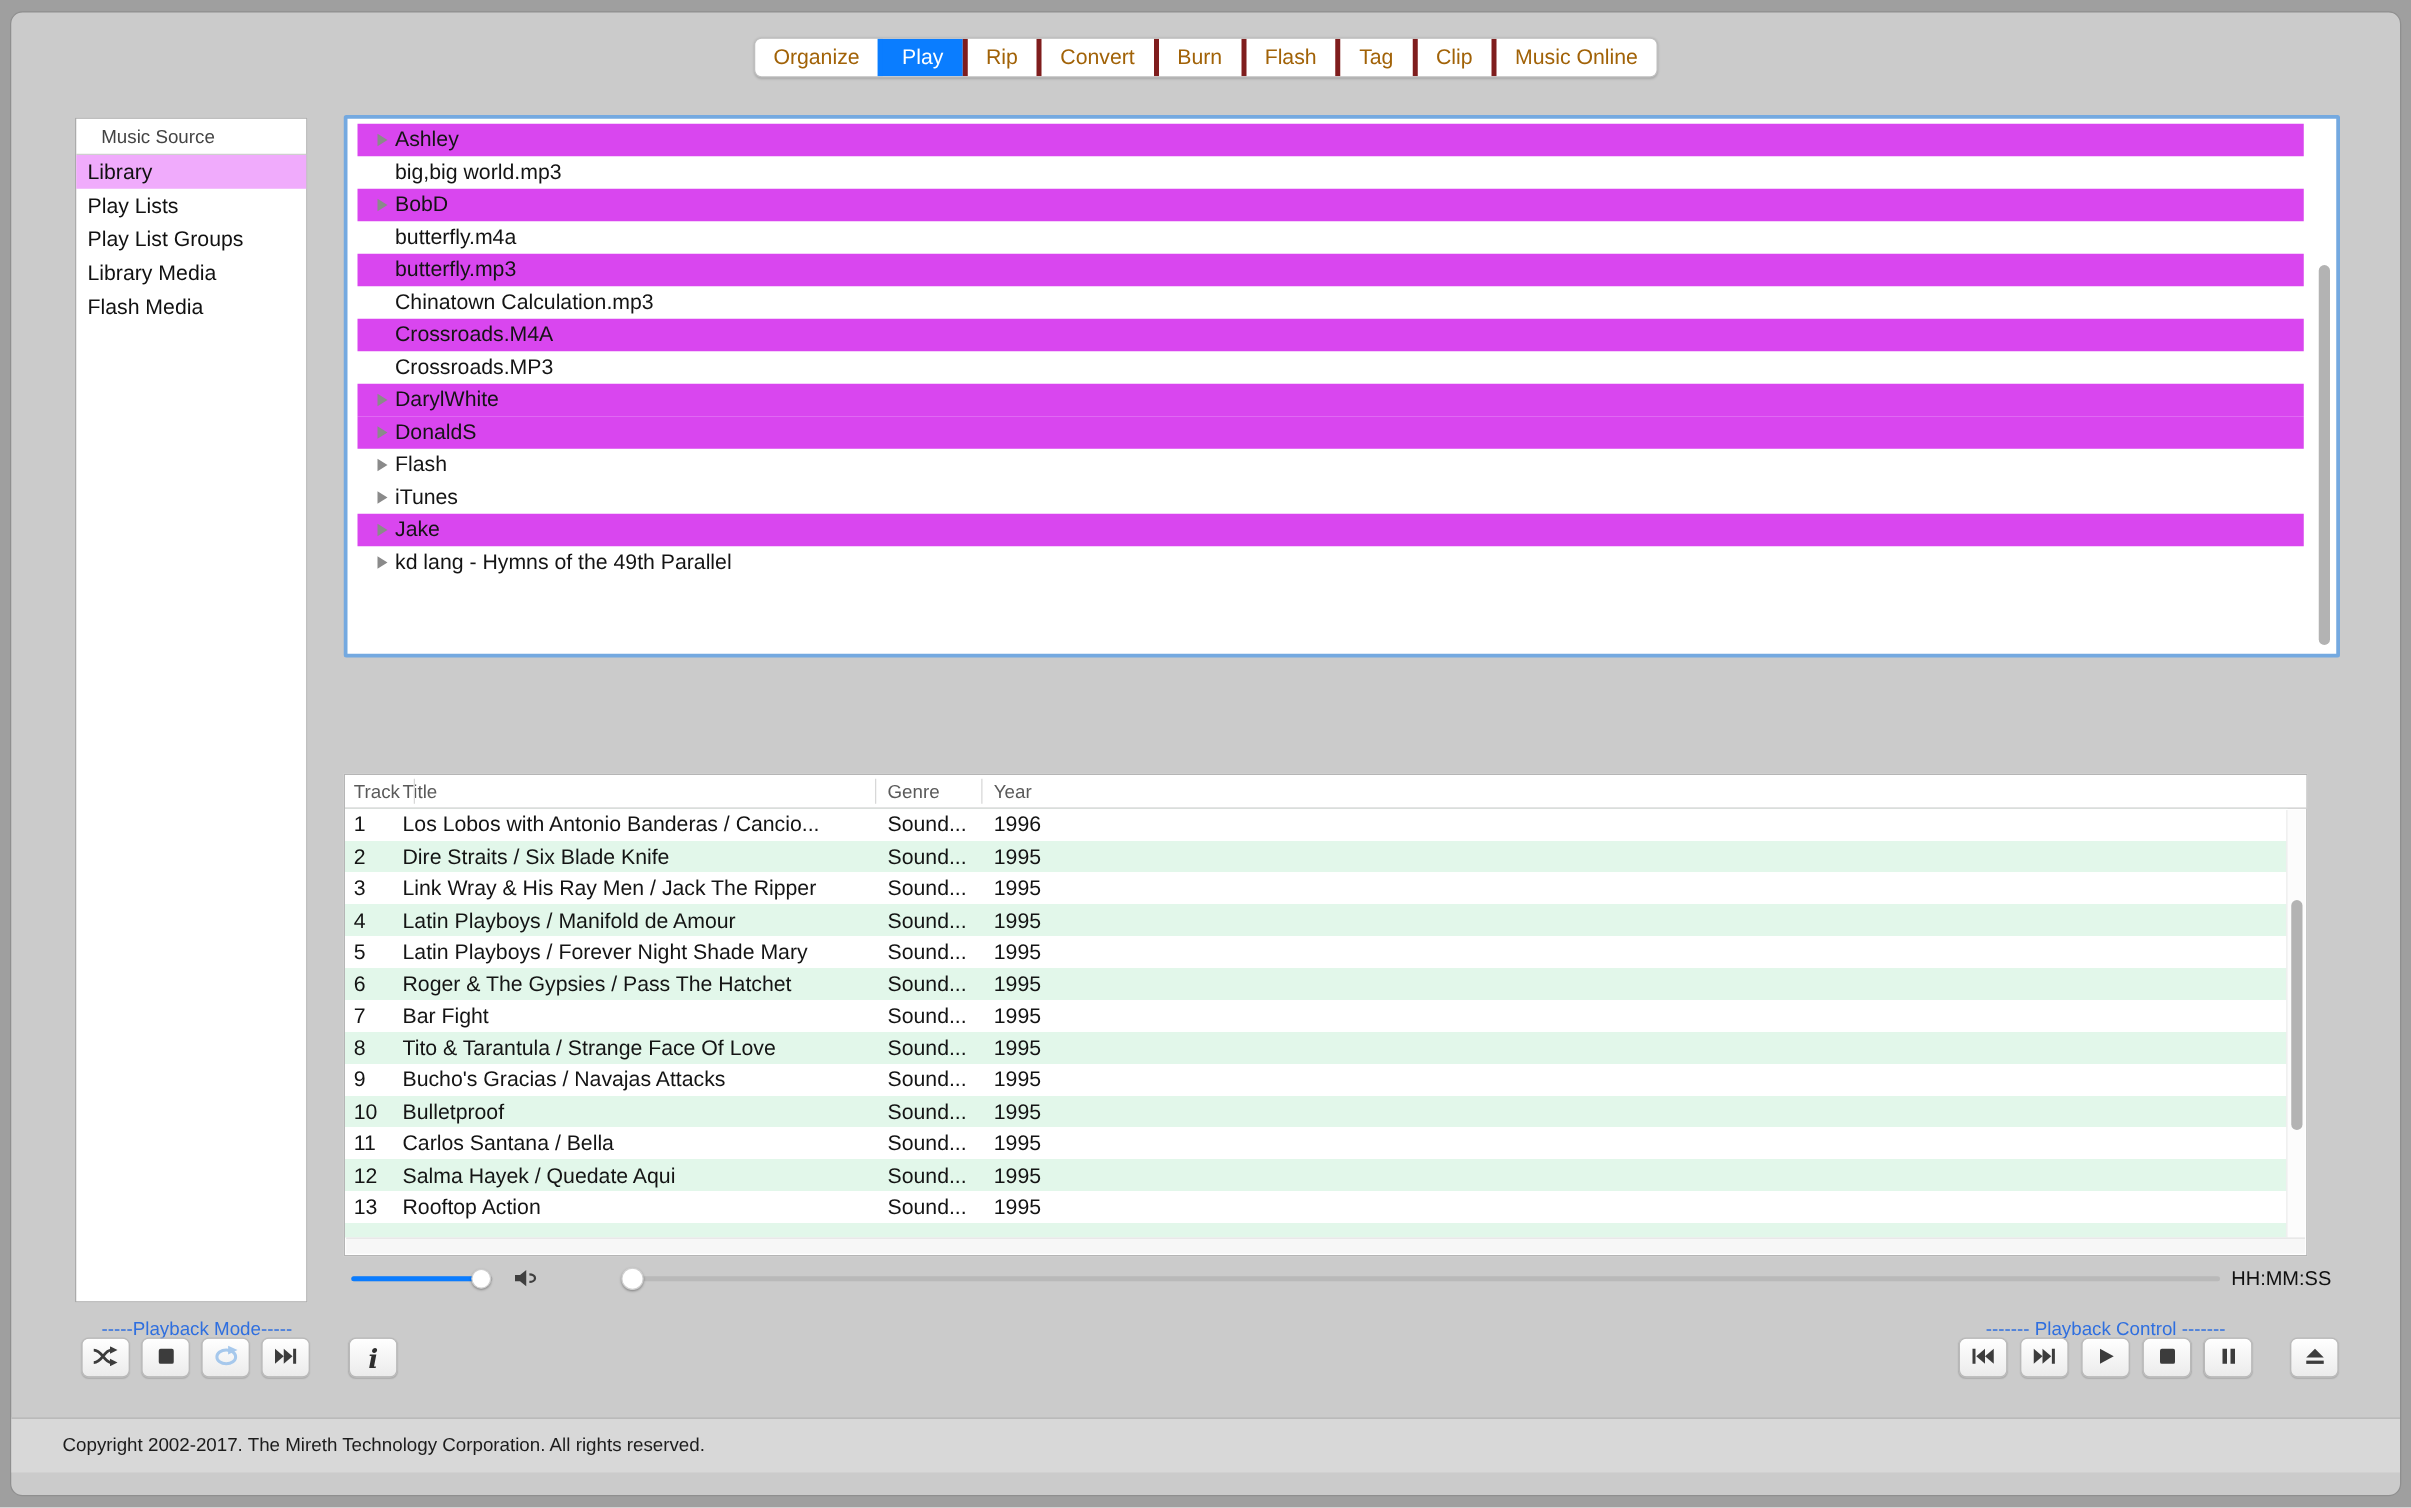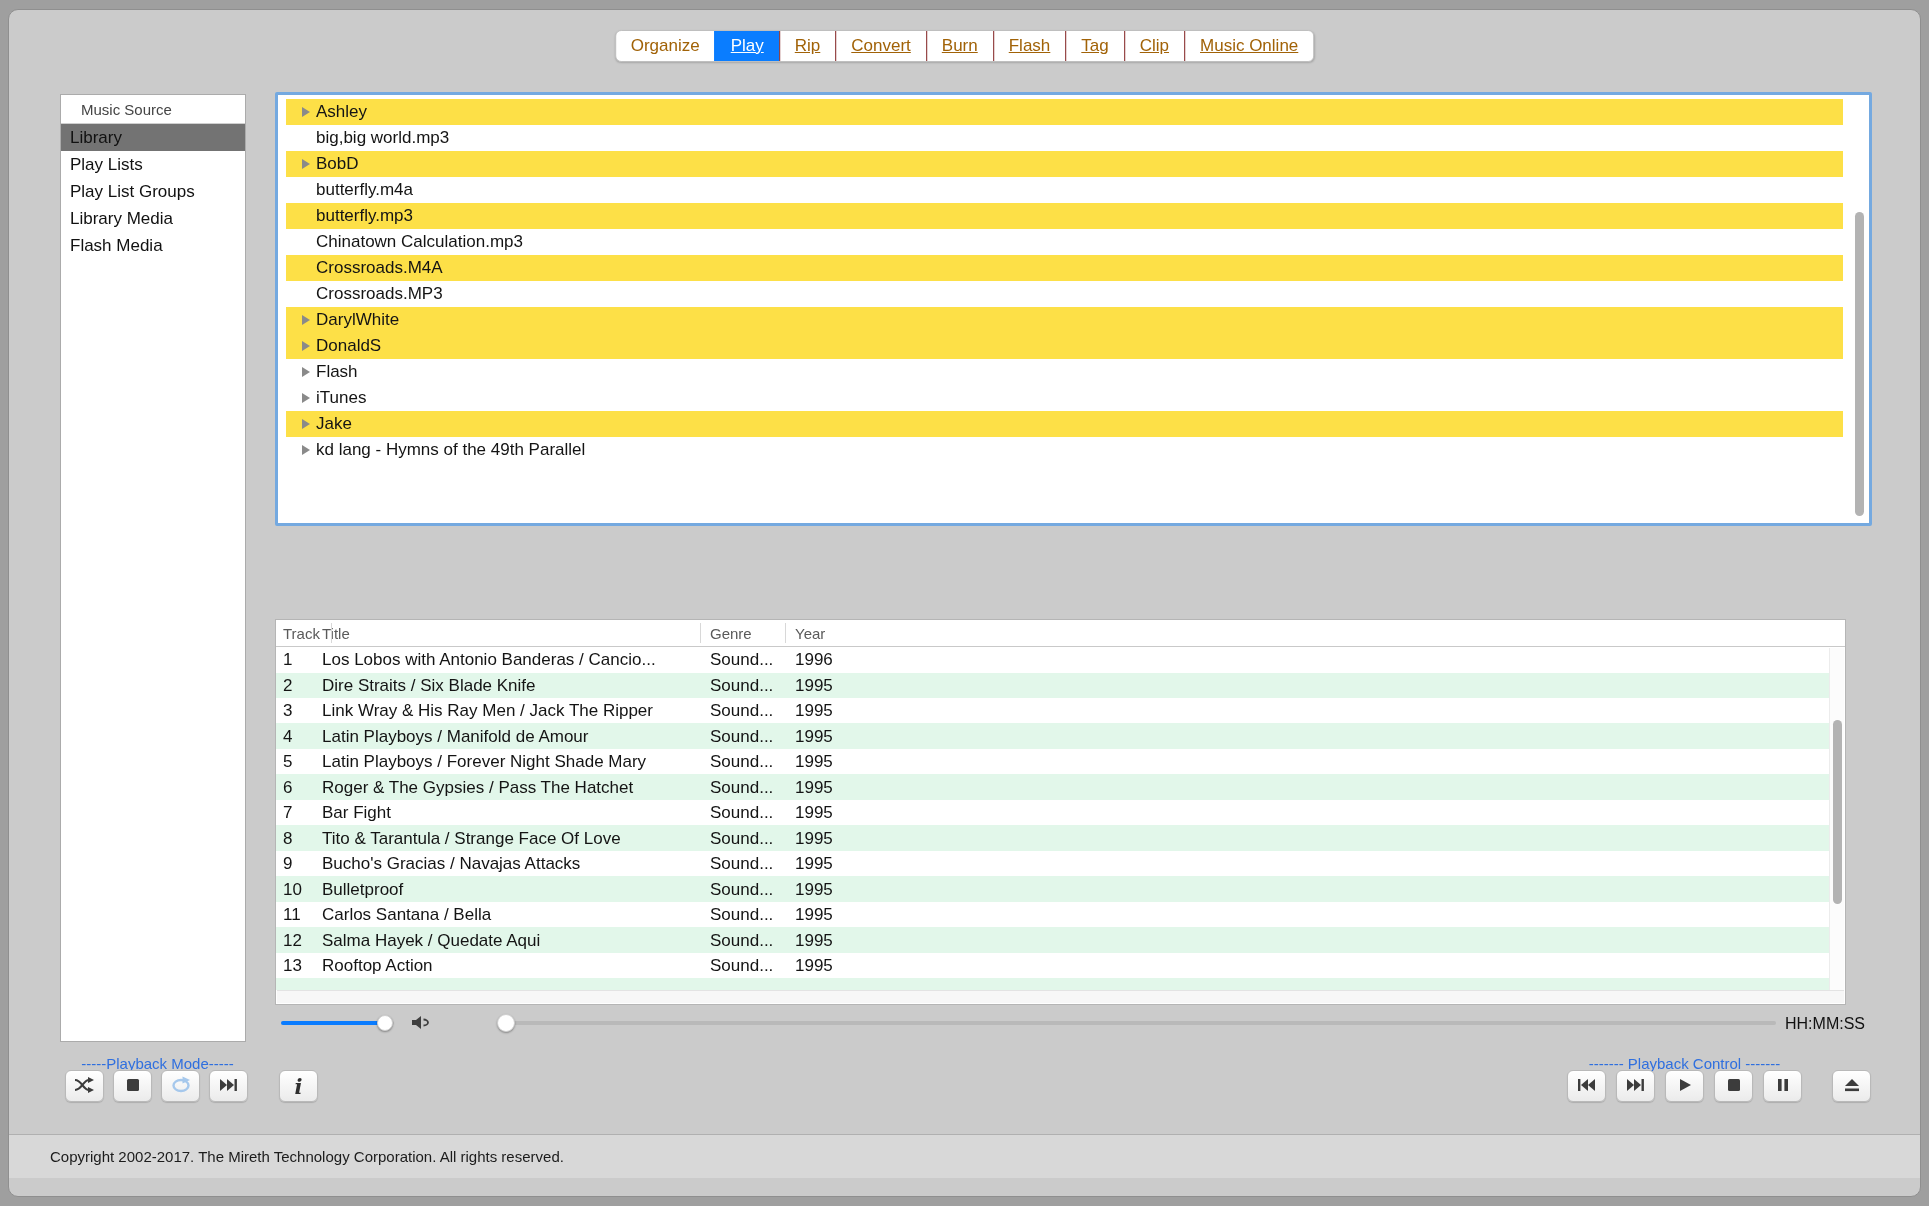--- a/index.html
+++ b/index.html
@@ -6,37 +6,37 @@
   body { font-family: "Liberation Sans", sans-serif; }
   .desktop { position:relative; width:1929px; height:1206px; background:#9f9f9f; overflow:hidden; }
   .window { position:absolute; left:8px; top:9px; width:1913px; height:1188px; background:#cbcbcb;
             border-radius:10px; border:1px solid #8f8f8f; overflow:hidden; }
 
   
   .tab-bar { position:absolute; top:20px; left:50%; transform:translateX(-50%);
              display:flex; background:#ffffff; border:1px solid #bfbfbf; border-radius:6px;
              overflow:hidden; box-shadow:0 1px 2px rgba(0,0,0,.18); height:32px; }
   .tab { padding:0 15px; line-height:30px; font-size:17px; color:#a16207; cursor:default; white-space:nowrap; }
-  .tab + .tab { border-left:1px solid #7f1d1d;text-decoration:underline; }
+  .tab + .tab { border-left:4px solid #7f1d1d; }
   .tab.active { background:#0a7dff; color:#ffffff; border-left-color:#0a7dff; }
 
   
   .sidebar { position:absolute; left:51px; top:84px; width:186px; height:948px; background:#ffffff;
              border:1px solid #ababab; }
   .sidebar-header { height:29px; line-height:29px; padding-left:20px; font-size:15px; color:#444;
                     border-bottom:1px solid #cfcfcf; }
   .side-item { height:27px; line-height:27px; padding-left:9px; font-size:17px; color:#111; }
-  .side-item.selected { background:#737373; }
+  .side-item.selected { background:#f0abfc; }
 
   
   .tree-panel { position:absolute; left:266px; top:82px; width:1597px; height:434px; background:#ffffff;
                 border:3px solid #74a9e0; border-radius:2px; overflow:hidden; }
   .tree-rows { position:absolute; left:0; top:0; right:0; bottom:0; padding:4px 26px 0 8px; overflow:hidden; }
   .tree-row { display:flex; align-items:center; height:26px; font-size:17px; color:#141414; padding-left:16px; }
-  .tree-row.green { background:#fde047; }
+  .tree-row.green { background:#d946ef; }
   .tree-row.selected { background:#1160c9; color:#ffffff; }
   .tri { width:0; height:0; border-top:5.5px solid transparent; border-bottom:5.5px solid transparent;
          border-left:8px solid #8a8a8a; margin-right:6px; flex:0 0 auto; }
   .tri-spacer { width:14px; flex:0 0 auto; }
   .tree-row.selected .tri { border-left-color:#ffffff; }
 
   
   .vscroll { position:absolute; width:15px; background:#fcfcfc; }
   .vscroll .thumb { position:absolute; left:3px; width:9px; background:#b3b3b3; border-radius:5px; }
   .tree-panel .vscroll { right:2px; top:3px; bottom:3px; background:transparent; }

